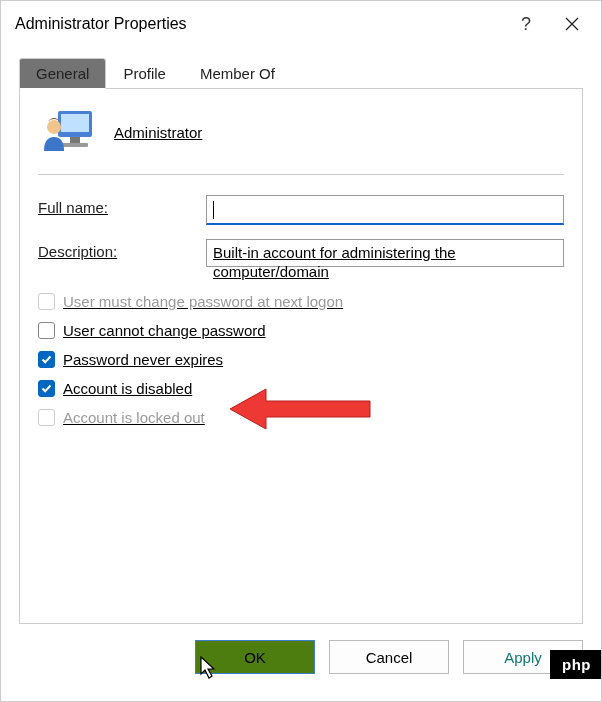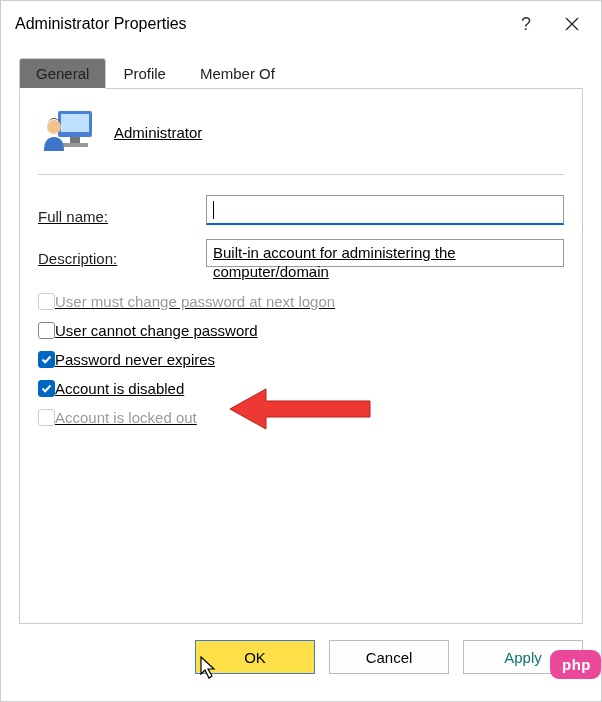--- a/index.html
+++ b/index.html
@@ -64,21 +64,21 @@
     gap: 20px;
     padding: 2px 0 18px 4px;
   }
   .divider {
     border: none;
     border-top: 1px solid #ccc;
     margin: 0 0 20px 0;
   }
   .field-row {
     display: flex;
-    align-items: flex-end;
+    align-items: flex-start;
     margin-bottom: 14px;
   }
   .field-label { width: 168px; color: #222; padding-top: 4px; }
   .textbox {
     flex: 1;
     border: 1px solid #999;
     padding: 4px 6px;
     font: inherit;
     outline: none;
   }
@@ -89,21 +89,21 @@
     padding: 4px 6px;
     font: inherit;
     resize: none;
     height: 28px;
     line-height: 1.25;
   }
   .checks { margin-top: 20px; }
   .check-row {
     display: flex;
     align-items: center;
-    gap: 0;
+    gap: 8px;
     padding: 6px 0;
     font-size: 15px;
   }
   .check-row.disabled { color: #9a9a9a; }
   .checkbox {
     width: 17px; height: 17px;
     border: 1px solid #888;
     border-radius: 3px;
     display: flex; align-items: center; justify-content: center;
     background: #fff;
@@ -123,21 +123,21 @@
     gap: 14px;
     padding: 16px 18px 0 18px;
   }
   .dlg-btn {
     width: 120px; height: 34px;
     border: 1px solid #bbb;
     background: #fdfdfd;
     font: inherit;
     cursor: default;
   }
-  .dlg-btn.default { border: 1px solid #3a7fd5; background: #fde047; }
+  .dlg-btn.default { border: 1px solid #3a7fd5; background: #4d7c0f; }
   .dlg-btn.disabled { color: #0f766e; }
   .user-icon-svg { width: 52px; height: 44px; }
   .arrow {
     position: absolute;
     left: 210px; top: 290px;
     pointer-events: none;
   }
   .cursor {
     position: absolute;
     left: 199px; bottom: 19px;
@@ -145,28 +145,27 @@
   }
   .caret {
     display: inline-block;
     width: 1px; height: 18px;
     background: #000;
     vertical-align: middle;
   }
   .watermark {
     position: absolute;
     right: 0; bottom: 22px;
-    background: #ec4899;
+    background: #000000;
     color: #fff;
     font-weight: bold;
     font-size: 15px;
     padding: 6px 10px 6px 12px;
     letter-spacing: 0.5px;
     font-family: Arial, sans-serif;
-    border-radius: 9px;
   }
 </style>
 </head>
 <body>
 
 <div class="titlebar">
   <div class="title">Administrator Properties</div>
   <div class="btn">
     <span>?</span>
   </div>

